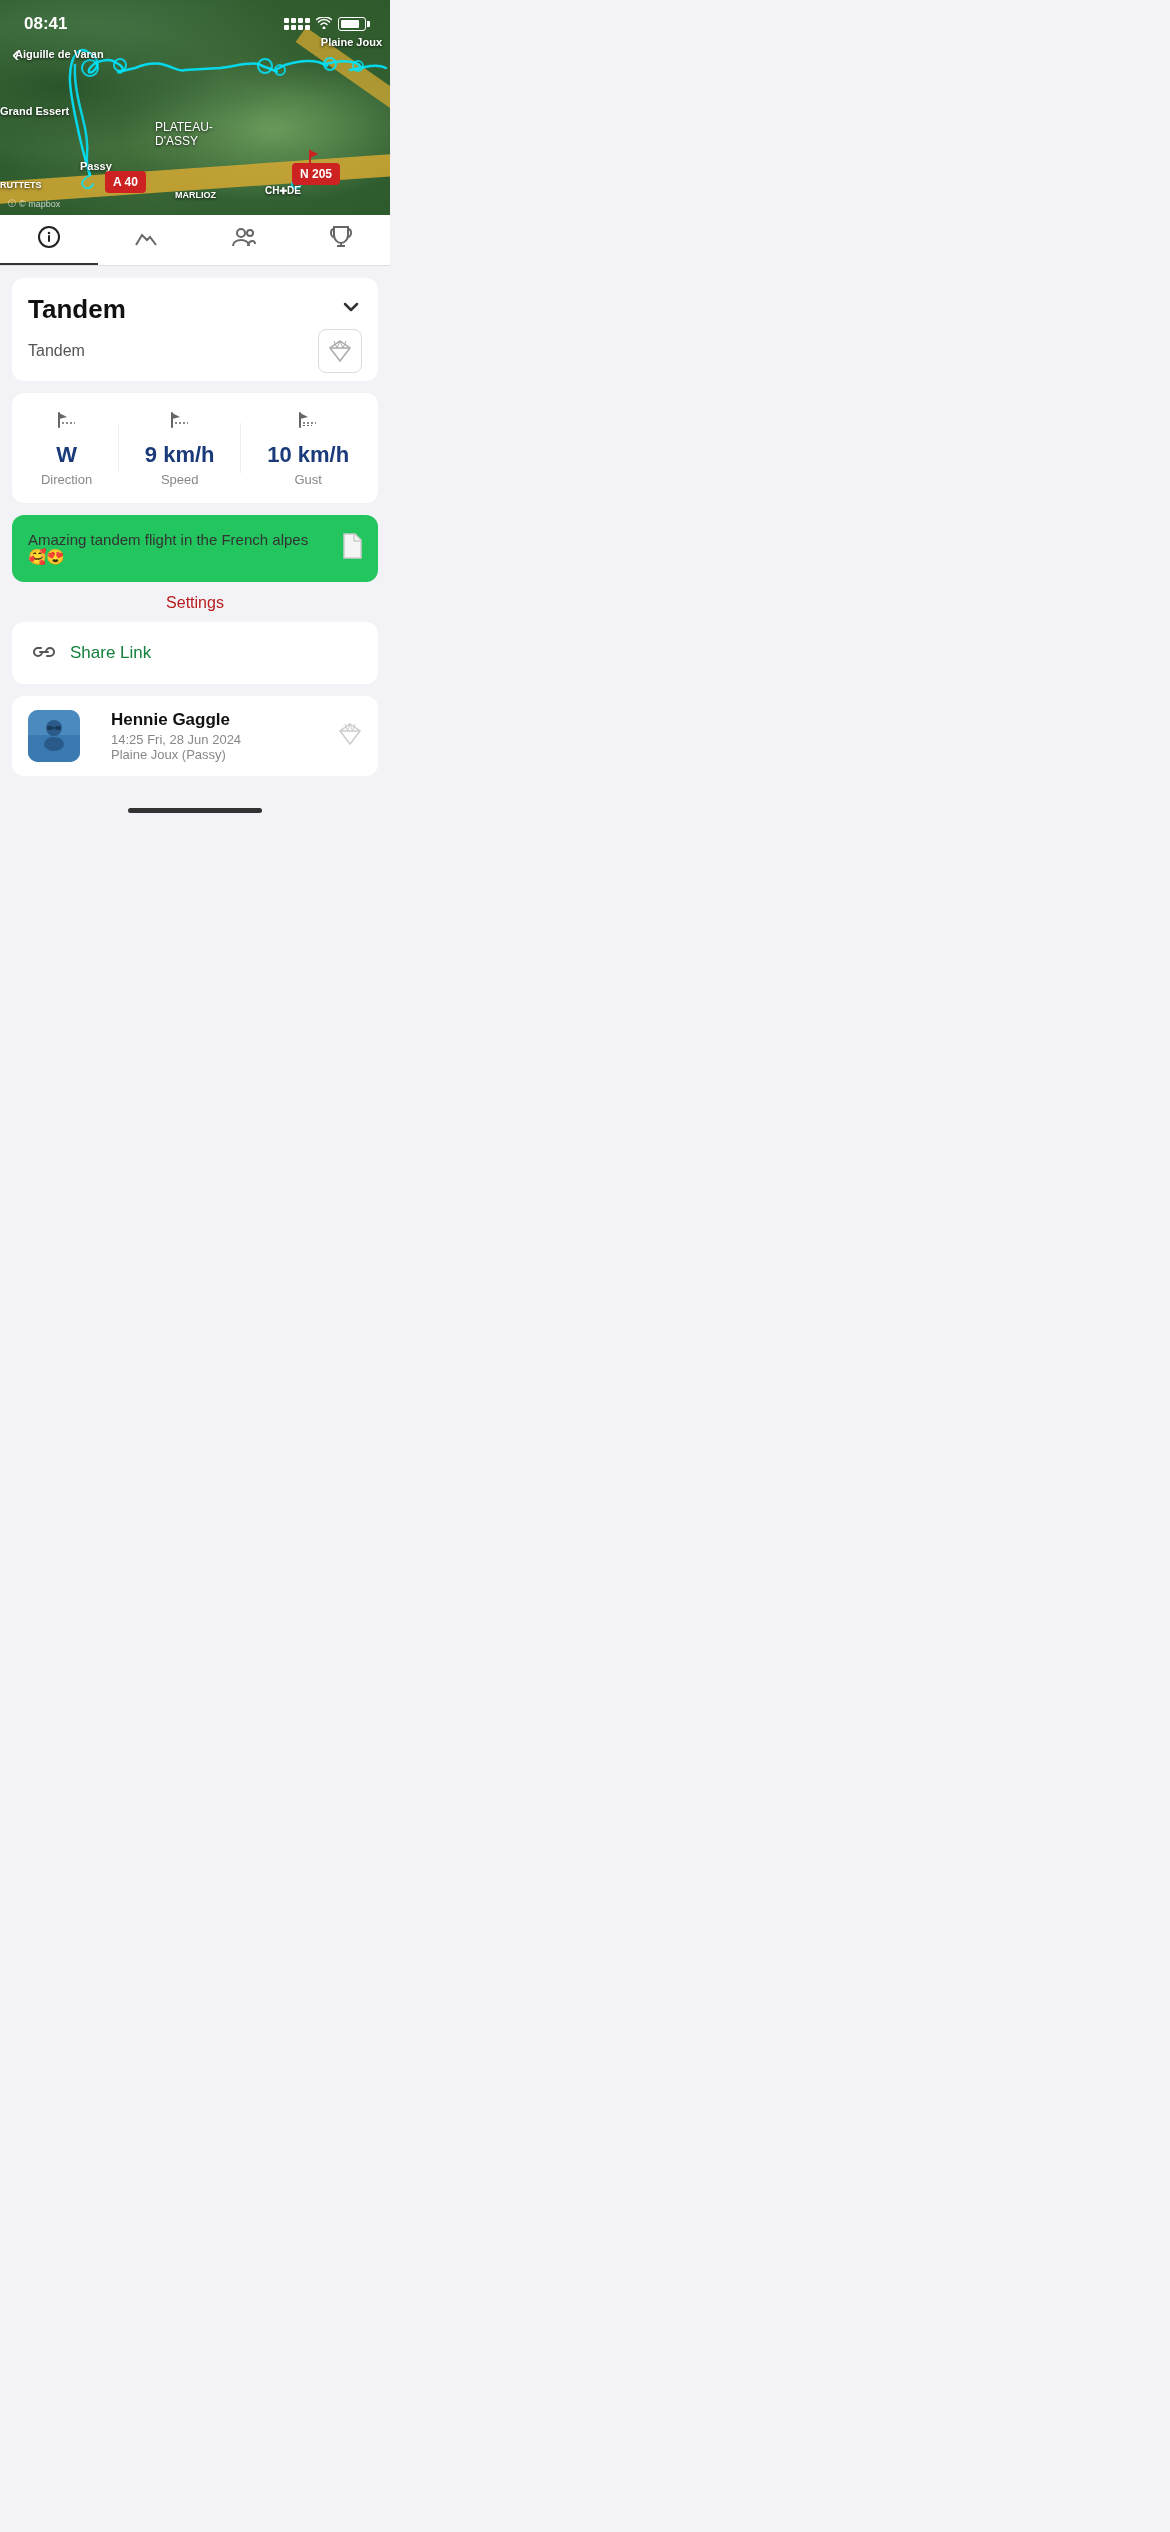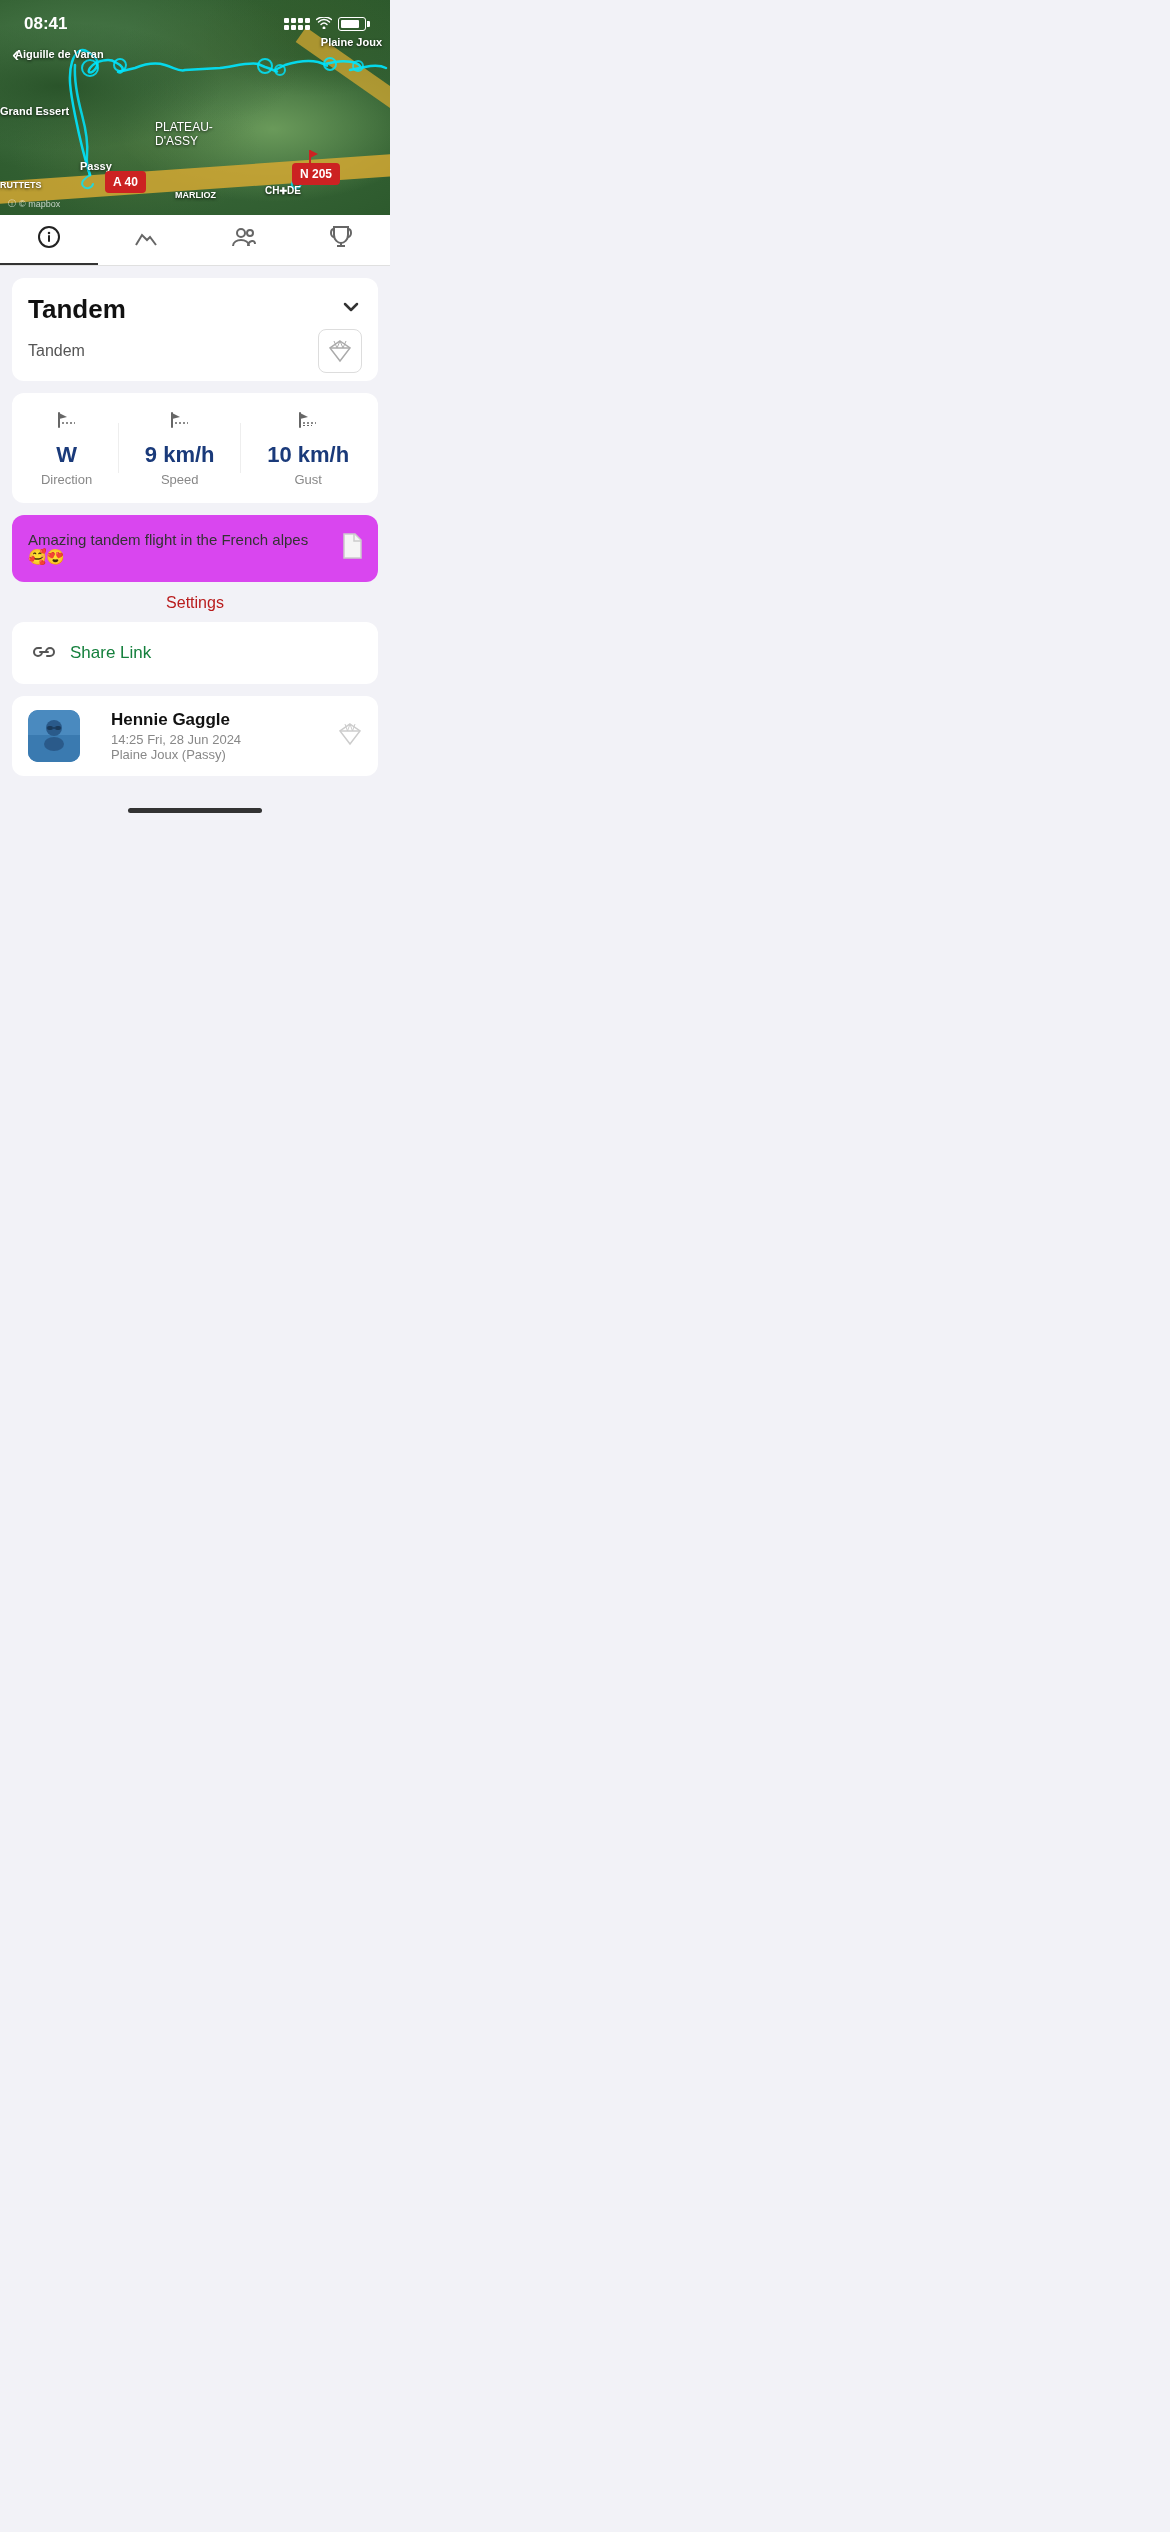--- a/index.html
+++ b/index.html
@@ -272,21 +272,21 @@
       color: #888;
     }
     .wind-divider {
       width: 1px;
       height: 50px;
       background: #eee;
     }
 
     
     .comment-card {
-      background: #d946ef;
+      background: #22c55e;
       border-radius: 12px;
       margin: 0 12px 12px 12px;
       padding: 16px;
       display: flex;
       align-items: center;
       justify-content: space-between;
       gap: 12px;
     }
     .comment-text {
       font-size: 15px;

